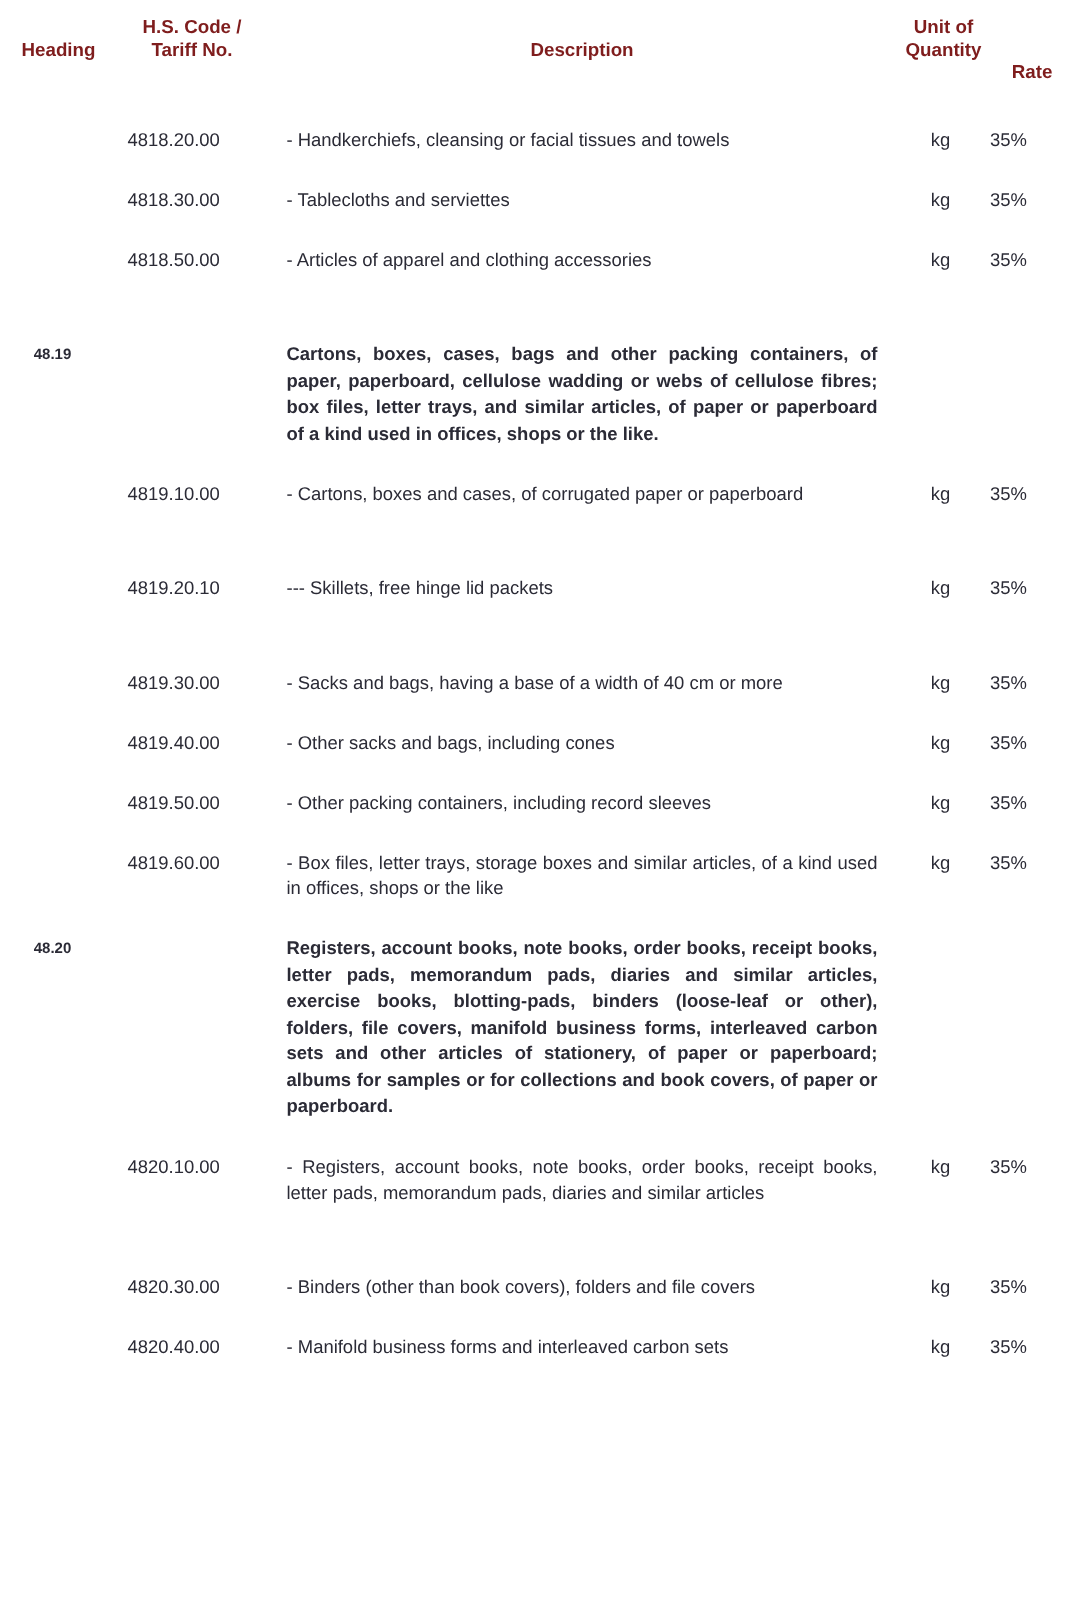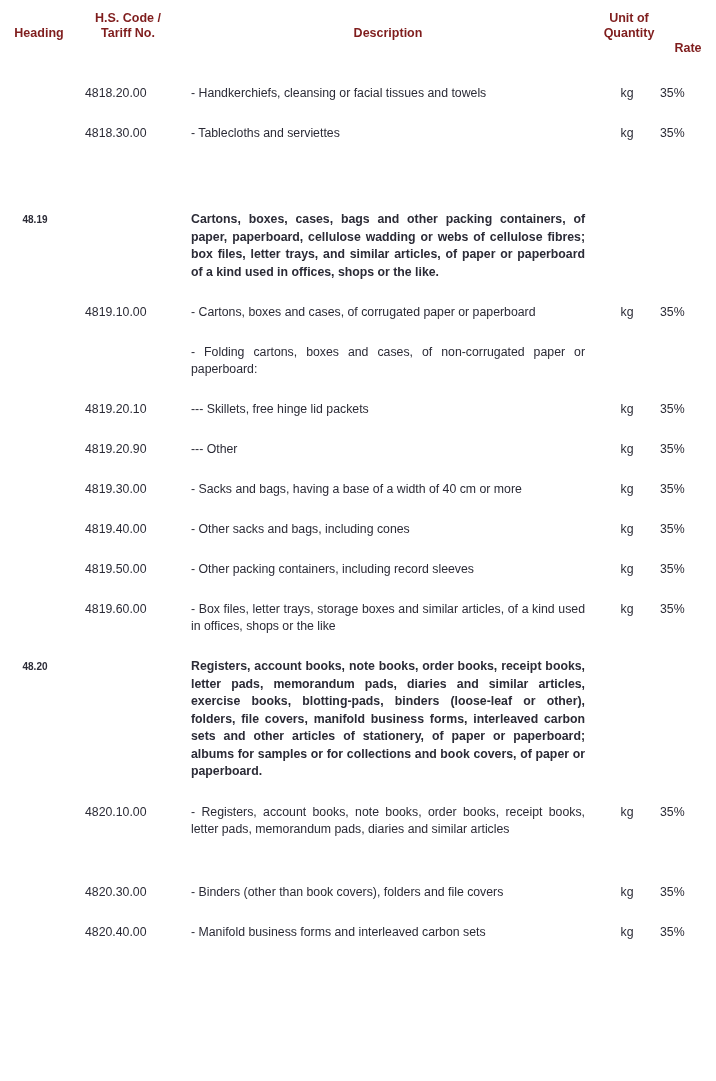--- a/index.html
+++ b/index.html
@@ -131,20 +131,27 @@
       <tr class="item-row">
         <td class="cell-heading"></td>
         <td class="cell-code">4818.30.00</td>
         <td class="cell-desc">- Tablecloths and serviettes</td>
         <td class="cell-unit">kg</td>
         <td class="cell-rate">35%</td>
       </tr>
       <tr class="spacer-row">
         <td colspan="5"></td>
       </tr>
+      <tr class="item-row">
+        <td class="cell-heading"></td>
+        <td class="cell-code">4818.50.00</td>
+        <td class="cell-desc">- Articles of apparel and clothing accessories</td>
+        <td class="cell-unit">kg</td>
+        <td class="cell-rate">35%</td>
+      </tr>
       <tr class="spacer-row">
         <td colspan="5"></td>
       </tr>
       <tr class="spacer-row">
         <td colspan="5"></td>
       </tr>
       <tr class="item-row">
         <td class="cell-heading">48.19</td>
         <td class="cell-code"></td>
         <td class="cell-desc bold">Cartons, boxes, cases, bags and other packing containers, of paper, paperboard, cellulose wadding or webs of cellulose fibres; box files, letter trays, and similar articles, of paper or paperboard of a kind used in offices, shops or the like.</td>
@@ -157,46 +164,32 @@
       <tr class="item-row">
         <td class="cell-heading"></td>
         <td class="cell-code">4819.10.00</td>
         <td class="cell-desc">- Cartons, boxes and cases, of corrugated paper or paperboard</td>
         <td class="cell-unit">kg</td>
         <td class="cell-rate">35%</td>
       </tr>
       <tr class="spacer-row">
         <td colspan="5"></td>
       </tr>
-      <tr class="item-row">
-        <td class="cell-heading"></td>
-        <td class="cell-code"></td>
-        <td class="cell-desc justify">- Folding cartons, boxes and cases, of non-corrugated paper or paperboard:</td>
-        <td class="cell-unit"></td>
-        <td class="cell-rate"></td>
-      </tr>
       <tr class="spacer-row">
         <td colspan="5"></td>
       </tr>
       <tr class="item-row">
         <td class="cell-heading"></td>
         <td class="cell-code">4819.20.10</td>
         <td class="cell-desc">--- Skillets, free hinge lid packets</td>
         <td class="cell-unit">kg</td>
         <td class="cell-rate">35%</td>
       </tr>
       <tr class="spacer-row">
         <td colspan="5"></td>
-      </tr>
-      <tr class="item-row">
-        <td class="cell-heading"></td>
-        <td class="cell-code">4819.20.90</td>
-        <td class="cell-desc">--- Other</td>
-        <td class="cell-unit">kg</td>
-        <td class="cell-rate">35%</td>
       </tr>
       <tr class="spacer-row">
         <td colspan="5"></td>
       </tr>
       <tr class="item-row">
         <td class="cell-heading"></td>
         <td class="cell-code">4819.30.00</td>
         <td class="cell-desc">- Sacks and bags, having a base of a width of 40 cm or more</td>
         <td class="cell-unit">kg</td>
         <td class="cell-rate">35%</td>

